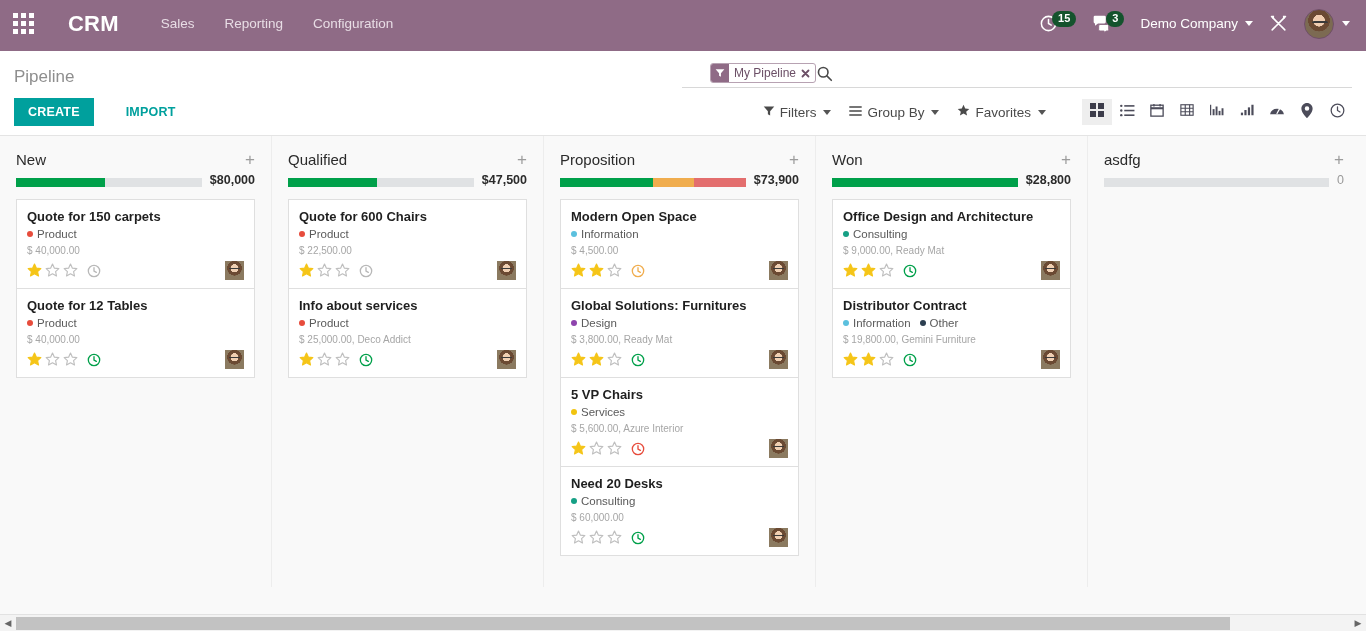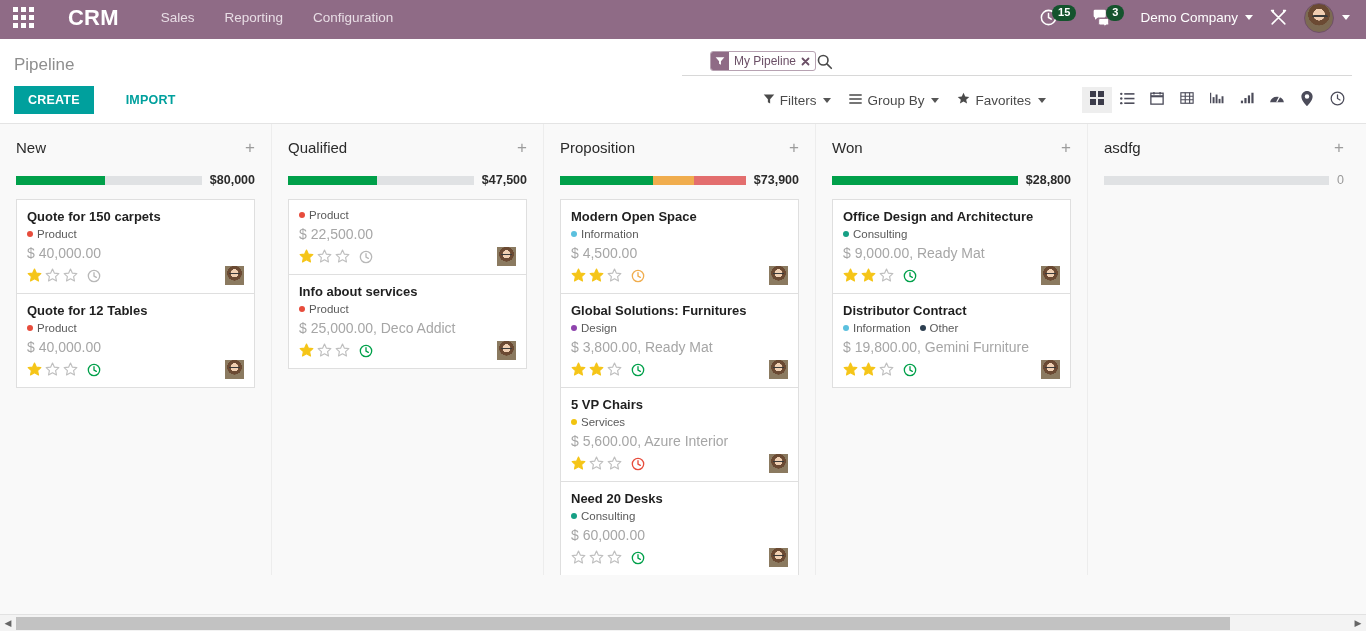--- a/index.html
+++ b/index.html
@@ -5,21 +5,21 @@
   * { box-sizing: border-box; margin: 0; padding: 0; }
   html, body {
     width: 1366px; height: 631px;
     font-family: "Liberation Sans", sans-serif;
     background: #f9f9f9;
     overflow: hidden;
   }
 
   
   .navbar {
-    height: 39px;
+    height: 51px;
     background: #8f6b86;
     display: flex;
     align-items: center;
     padding: 0 10px 4px 0;
     position: relative;
   }
   .apps-btn {
     width: 46px; height: 48px;
     display: flex; align-items: center; justify-content: center;
     cursor: pointer;
@@ -220,21 +220,21 @@
   }
   .kcol:last-child { border-right: none; }
   .kcol-head {
     display: flex;
     align-items: center;
     padding-top: 15px;
     padding-bottom: 5px;
   }
   .kcol-title { font-size: 15px; color: #2b2b2b; font-weight: normal; }
   .kcol-plus { margin-left: auto; color: #9c9c9c; font-size: 17px; cursor: pointer; line-height: 1; }
-  .kcol-bar-row { display: flex; align-items: center; gap: 8px; padding-bottom: 12px; margin-top: 12px; }
+  .kcol-bar-row { display: flex; align-items: flex-end; gap: 8px; padding-bottom: 12px; }
   .progbar {
     flex: 1;
     height: 9px;
     background: #e0e2e4;
     display: flex;
     overflow: hidden;
   }
   .progbar span { display: block; height: 100%; }
   .kcol-amount { font-size: 12.5px; font-weight: bold; color: #2b2b2b; white-space: nowrap; }
   .kcol-amount.muted { font-weight: normal; color: #9a9a9a; }
@@ -252,21 +252,21 @@
   .kcard-title {
     font-size: 13px;
     color: #1f1f1f;
     font-weight: bold;
     line-height: 16px;
     margin-bottom: 3px;
   }
   .ktags { display: flex; gap: 9px; flex-wrap: wrap; margin-bottom: 5px; }
   .ktag { display: flex; align-items: center; gap: 4px; font-size: 11.5px; color: #5a5a5a; }
   .ktag .dot { width: 6px; height: 6px; border-radius: 50%; display: block; }
-  .kamount { font-size: 14px; color: #a6a6a6; margin-bottom: 5px; }
+  .kamount { font-size: 10px; color: #a6a6a6; margin-bottom: 5px; }
   .kfoot { display: flex; align-items: center; gap: 3px; }
   .star { width: 15px; height: 15px; display: block; }
   .clock-ic { margin-left: 6px; display: flex; align-items: center; }
   .kavatar {
     margin-left: auto;
     width: 19px; height: 19px;
     background: radial-gradient(circle at 50% 38%, #efcfb2 0 26%, #6b4a33 27% 48%, #8b7a60 49% 100%);
     position: relative;
     overflow: hidden;
   }
@@ -590,20 +590,21 @@
         <span class="kcol-plus">+</span>
       </div>
       <div class="kcol-bar-row">
         <span class="progbar">
           <span style="width:48%;background:#00a04a"></span>
         </span>
         <span class="kcol-amount">$47,500</span>
       </div>
       <div class="kcol-cards">
         <div class="kcard">
+          <div class="kcard-title">Quote for 600 Chairs</div>
           <div class="ktags">
             <span class="ktag">
               <span class="dot" style="background:#e74c3c"></span>
               <span>Product</span>
             </span>
           </div>
           <div class="kamount">$ 22,500.00</div>
           <div class="kfoot">
             <span>
               <svg class="star" viewBox="0 0 18 18" fill="#f5c518" stroke="#f5c518" stroke-width="1.4" stroke-linejoin="round">

